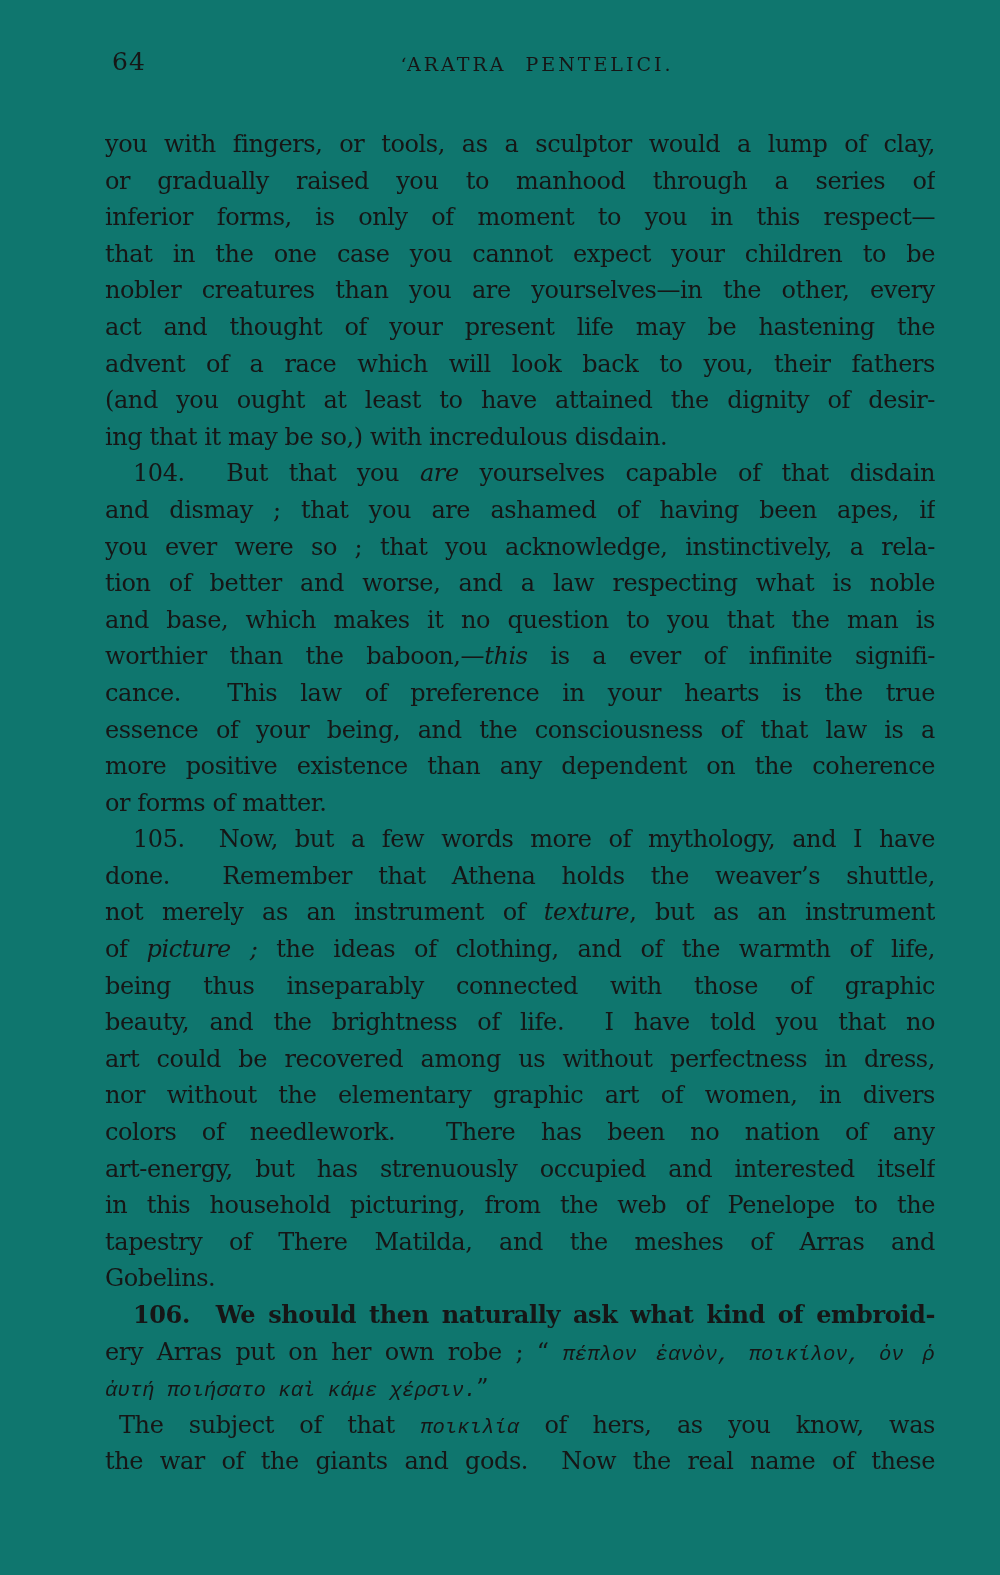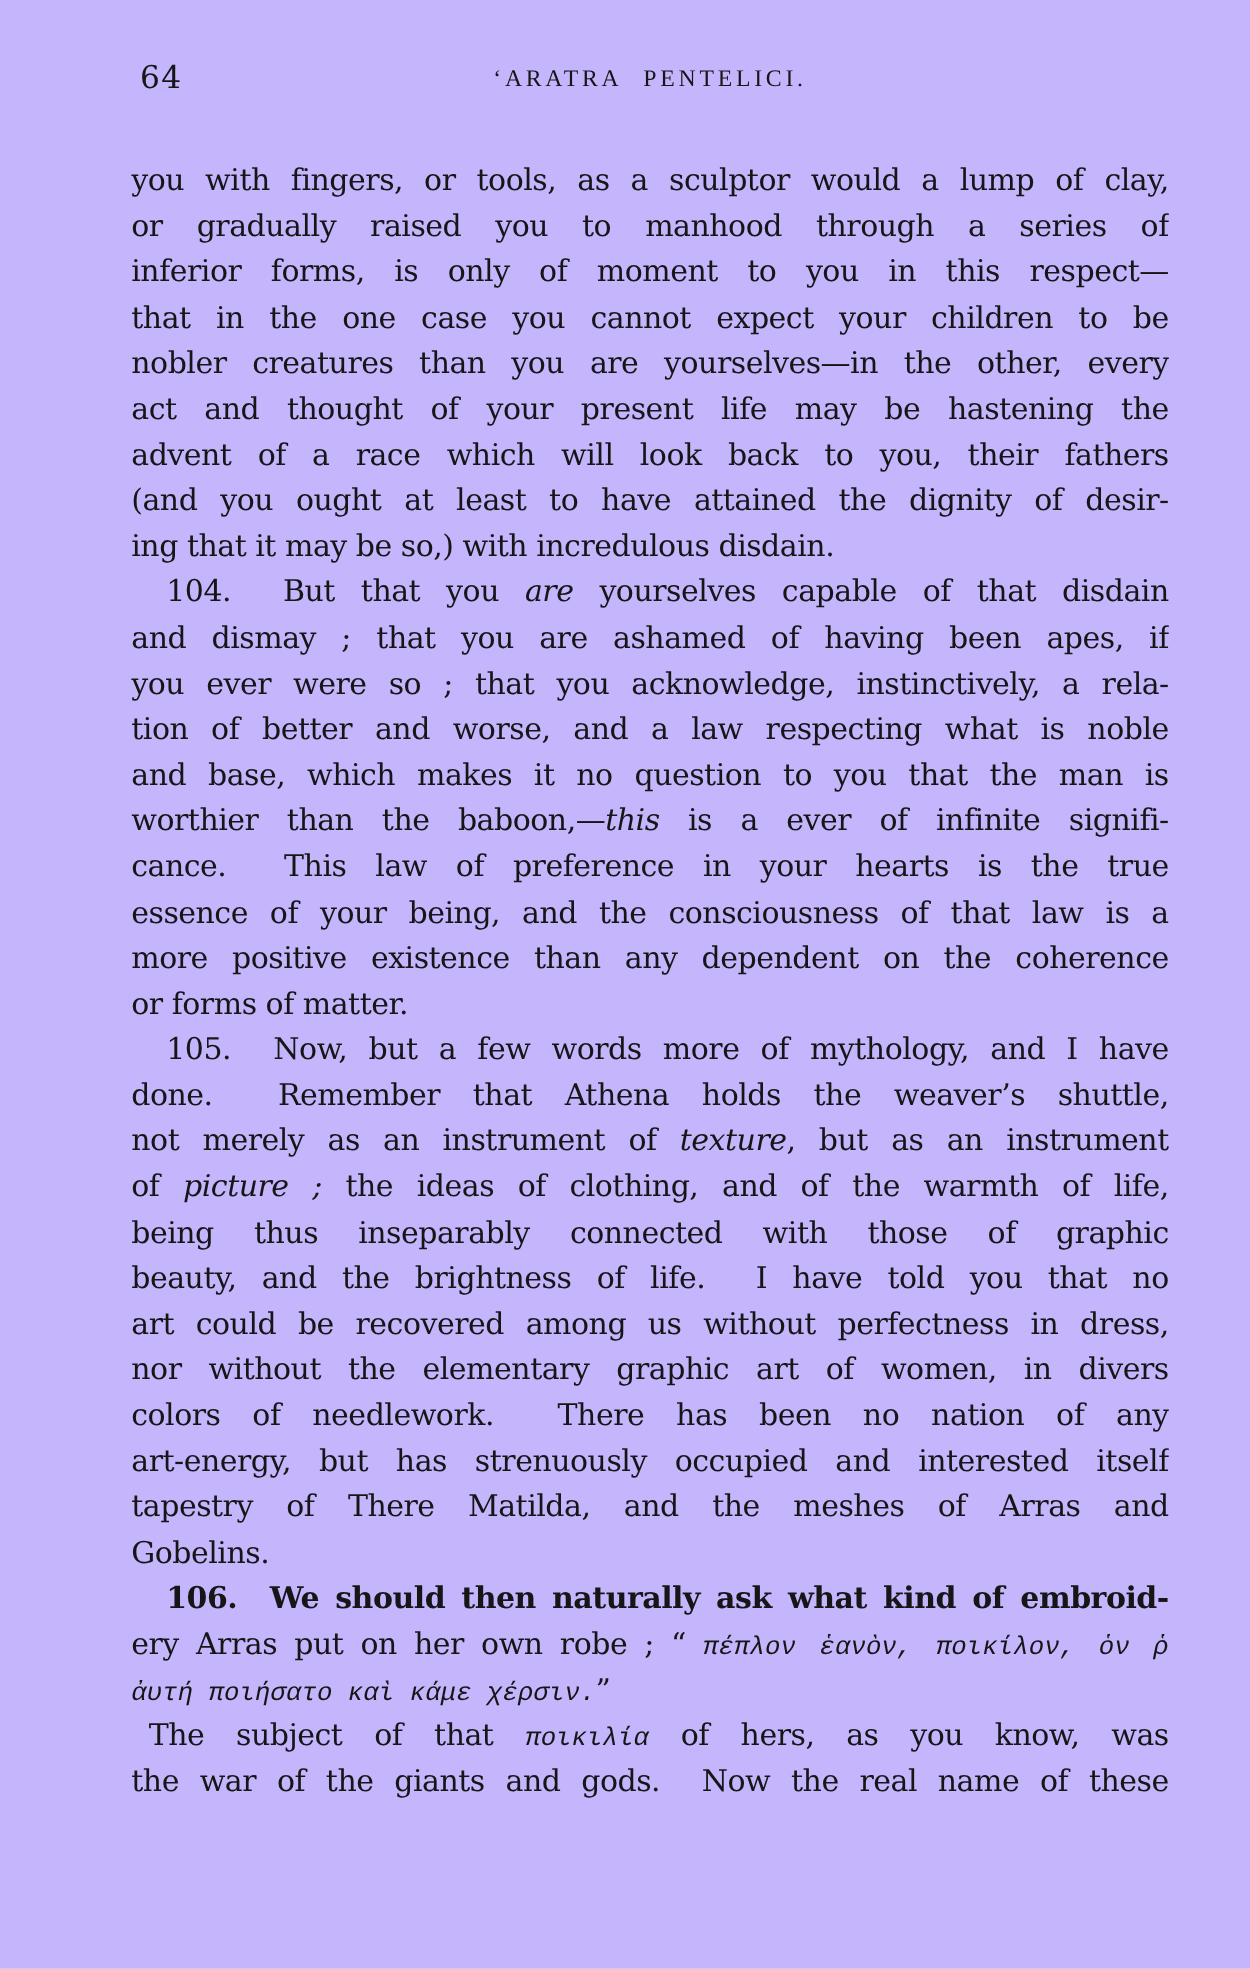--- a/index.html
+++ b/index.html
@@ -4,42 +4,41 @@
 <style>
   html, body {
     margin: 0;
     padding: 0;
     background: #e8e8e8;
   }
   .page {
     position: relative;
     width: 1000px;
     height: 1575px;
-    background: #c4b5fd;
+    background: #0f766e;
     color: #161616;
     font-family: "DejaVu Serif", "Liberation Serif", serif;
     overflow: hidden;
   }
   .pagenum {
     position: absolute;
     left: 112px;
     top: 47px;
     font-size: 25px;
     letter-spacing: 1px;
   }
   .running-title {
     position: absolute;
-    left: 105px;
+    left: 122px;
     top: 53px;
     width: 830px;
     text-align: center;
     font-size: 19px;
     letter-spacing: 3px;
     word-spacing: 10px;
-    font-family: Liberation Serif, serif;
   }
   .text-block {
     position: absolute;
     left: 105px;
     top: 126px;
     width: 830px;
     font-size: 24px;
     line-height: 36.6px;
     letter-spacing: -0.4px;
   }
@@ -91,20 +90,21 @@
       <div class="line" style="text-indent: 28px;"><span>105.&nbsp; Now, but a few words more of mythology, and I have</span></div>
       <div class="line"><span>done.&nbsp; Remember that Athena holds the weaver’s shuttle,</span></div>
       <div class="line"><span>not merely as an instrument of </span><span class="it">texture</span><span>, but as an instrument</span></div>
       <div class="line"><span>of </span><span class="it">picture ;</span><span> the ideas of clothing, and of the warmth of life,</span></div>
       <div class="line"><span>being thus inseparably connected with those of graphic</span></div>
       <div class="line"><span>beauty, and the brightness of life.&nbsp; I have told you that no</span></div>
       <div class="line"><span>art could be recovered among us without perfectness in dress,</span></div>
       <div class="line"><span>nor without the elementary graphic art of women, in divers</span></div>
       <div class="line"><span>colors of needlework.&nbsp; There has been no nation of any</span></div>
       <div class="line"><span>art-energy, but has strenuously occupied and interested itself</span></div>
+      <div class="line"><span>in this household picturing, from the web of Penelope to the</span></div>
       <div class="line"><span>tapestry of There Matilda, and the meshes of Arras and</span></div>
       <div class="line last"><span>Gobelins.</span></div>
       <div class="line" style="text-indent: 28px; font-weight: bold;"><span>106.&nbsp; We should then naturally ask what kind of embroid-</span></div>
       <div class="line"><span>ery Arras put on her own robe ; “ </span><span class="it greek">πέπλον ἑανὸν, ποικίλον, ὁν ῥ</span></div>
       <div class="line last"><span class="it greek">ἀυτή ποιήσατο καὶ κάμε χέρσιν.</span><span>”</span></div>
       <div class="line" style="text-indent: 14px;"><span>The subject of that </span><span class="it greek">ποικιλία</span><span> of hers, as you know, was</span></div>
       <div class="line"><span>the war of the giants and gods.&nbsp; Now the real name of these</span></div>
     </div>
 </div>
 

